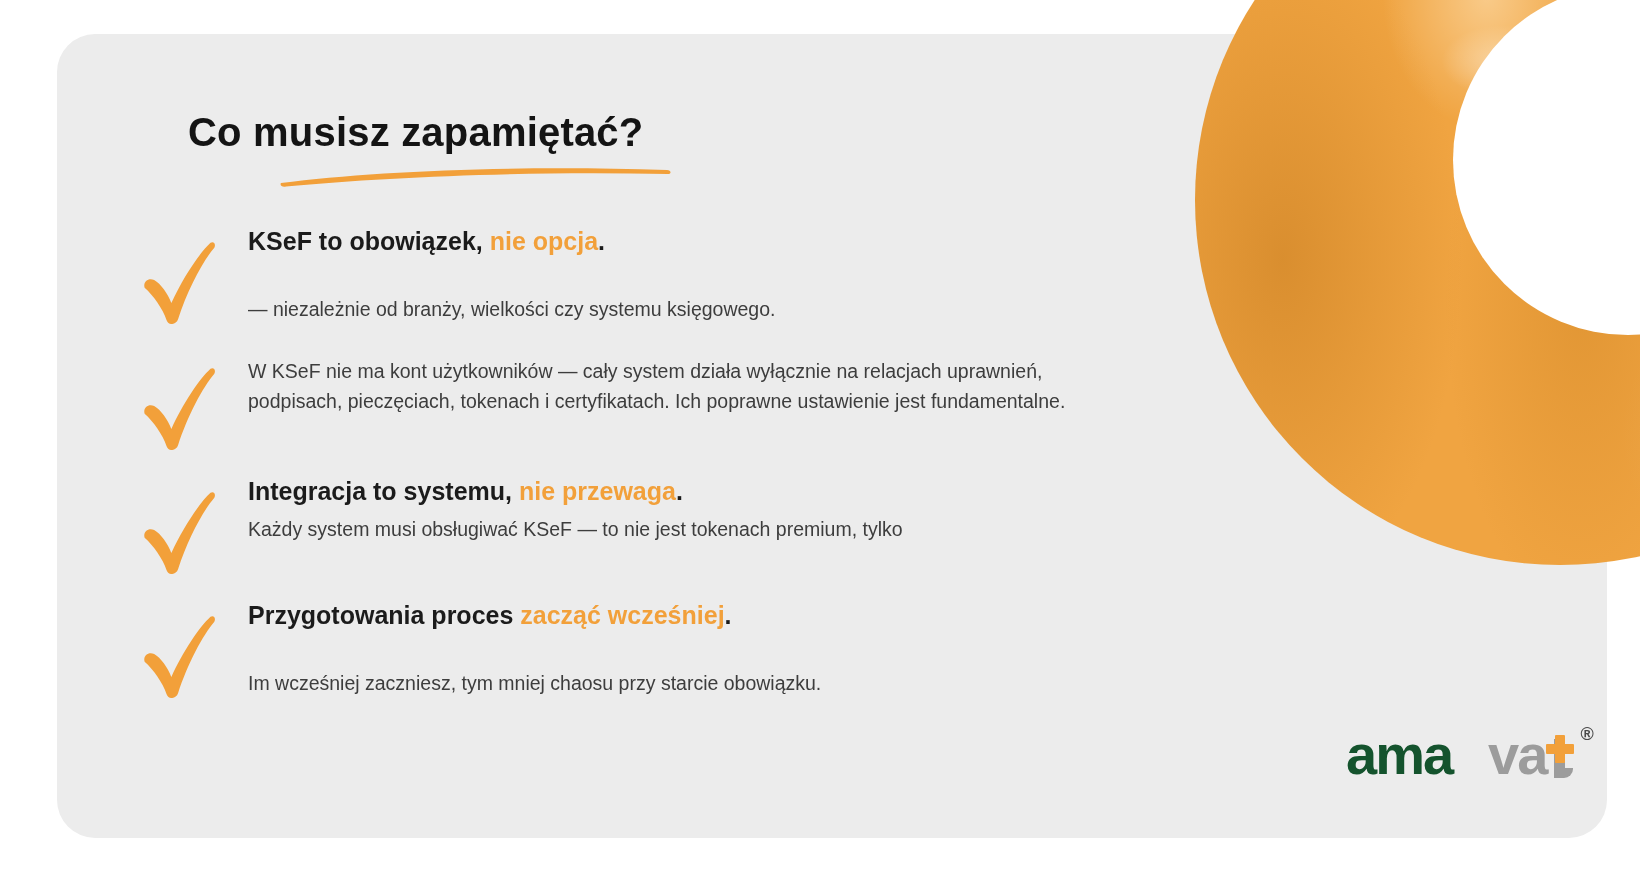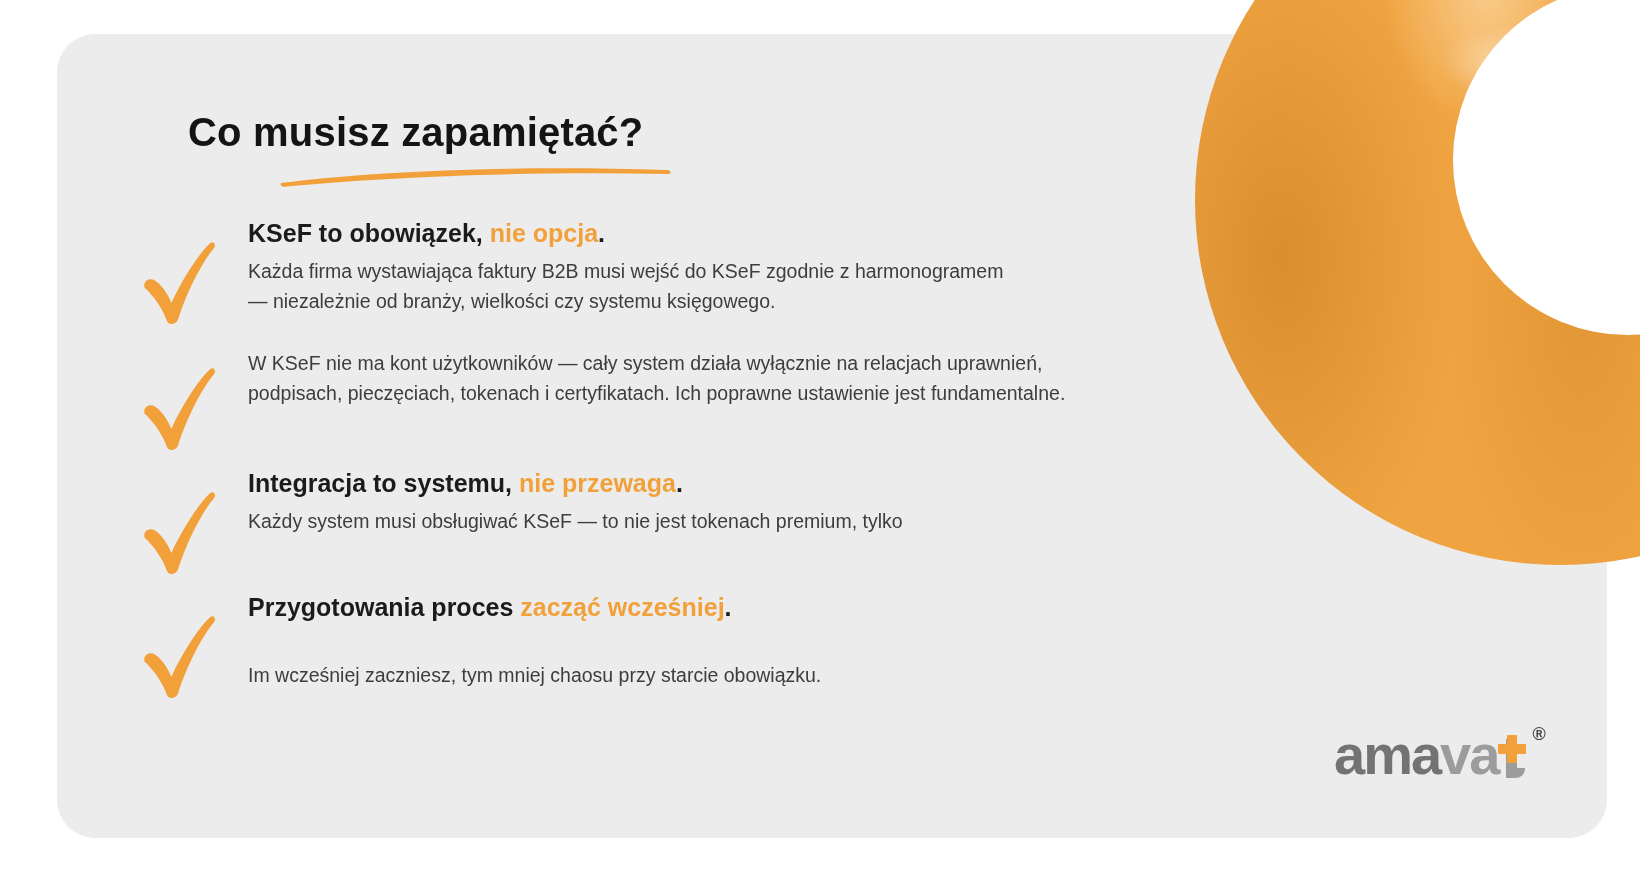--- a/index.html
+++ b/index.html
@@ -28,30 +28,30 @@
   .photo-hole { position:absolute; left:1453px; top:-15px; width:350px; height:350px;
       border-radius:50%; background:#ffffff; }
 
   .page-title { position:absolute; left:140px; top:110px;
       font-size:40px; font-weight:700; color:#141414; letter-spacing:0.2px;margin-left:48px; }
 
   .swoosh { position:absolute; left:278px; top:164px; width:396px; height:24px; }
 
   .item { position:absolute; left:140px; width:1100px; }
   .item-check { position:absolute; left:0; top:24px; width:78px; height:84px; }
-  .item-text { position:absolute; left:108px; top:0; }
+  .item-text { position:absolute; left:108px; top:8px; }
   .item-heading { font-size:25px; font-weight:700; color:#1B1B1B; line-height:34px; white-space:nowrap; }
   .item-heading .accent { color:#F2A03A; }
   .item-body { margin-top:7px; font-size:19.5px; color:#3D3D3D; line-height:29.5px; white-space:nowrap; }
 
   
   .logo { position:absolute; left:1334px; top:731px; height:52px; white-space:nowrap; }
   .logo .word { font-size:56px; font-weight:700; letter-spacing:-2px; line-height:48px; }
-  .logo .part-black { color:#737373; }
-  .logo .part-gray  { color:#9C9C9C; }
+  .logo .part-black { color:#14532d;margin-left:12px; }
+  .logo .part-gray  { color:#9C9C9C;margin-left:36px; }
   .t-glyph { position:relative; display:inline-block; width:30px; height:48px; vertical-align:bottom; }
   .t-stem { position:absolute; left:8px; top:8px; width:11px; height:39px; background:#9C9C9C;
             border-radius:0 0 11px 2px; }
   .t-foot { position:absolute; left:8px; top:37px; width:19px; height:10px; background:#9C9C9C;
             border-radius:0 0 9px 0; }
   .t-plus-h { position:absolute; left:0px; top:13px; width:28px; height:10px; background:#F2A03A; border-radius:1px; }
   .t-plus-v { position:absolute; left:9px; top:4px; width:10px; height:28px; background:#F2A03A; border-radius:1px; }
   .reg-mark { position:relative; top:-34px; font-size:18px; font-weight:700; color:#4A4A4A; margin-left:4px; }
 </style>
 </head>
@@ -69,21 +69,21 @@
   <svg class="swoosh" viewBox="0 0 396 24">
     <path d="M3 19 C95 7 240 1 389 6 C393 6.2 394 10 390 10 C248 7 108 13 8 22.5 C4 23.5 1.5 21 3 19 Z" fill="#F2A03A"></path>
   </svg>
 
   <div class="item" style="top:216px;">
     <svg class="item-check" viewBox="0 0 78 88">
       <path d="M3 50 C1 44 7 39 13 42 C20 46 27 56 31 66 C43 40 60 14 72 3 C75 1 78 4 76 8 C64 22 48 52 38 83 C36 89 28 90 26 84 C22 72 12 58 3 50 Z" fill="#F2A03A"></path>
     </svg>
     <div class="item-text">
       <div class="item-heading"><span>KSeF to obowiązek, </span><span class="accent">nie opcja</span><span>.</span></div>
-      <div class="item-body"><span>Każda firma wystawiająca faktury B2B musi wejść do KSeF zgodnie z harmonogramem</span><br><span>— niezależnie od branży, wielkości czy systemu księgowego.</span></div>
+      <div class="item-body"><br><span>— niezależnie od branży, wielkości czy systemu księgowego.</span></div>
     </div>
   </div>
 
   <div class="item" style="top:342px;">
     <svg class="item-check" viewBox="0 0 78 88">
       <path d="M3 50 C1 44 7 39 13 42 C20 46 27 56 31 66 C43 40 60 14 72 3 C75 1 78 4 76 8 C64 22 48 52 38 83 C36 89 28 90 26 84 C22 72 12 58 3 50 Z" fill="#F2A03A"></path>
     </svg>
     <div class="item-text">
       <div class="item-body"><span>W KSeF nie ma kont użytkowników — cały system działa wyłącznie na relacjach uprawnień,</span><br><span>podpisach, pieczęciach, tokenach i certyfikatach. Ich poprawne ustawienie jest fundamentalne.</span></div>
     </div>

